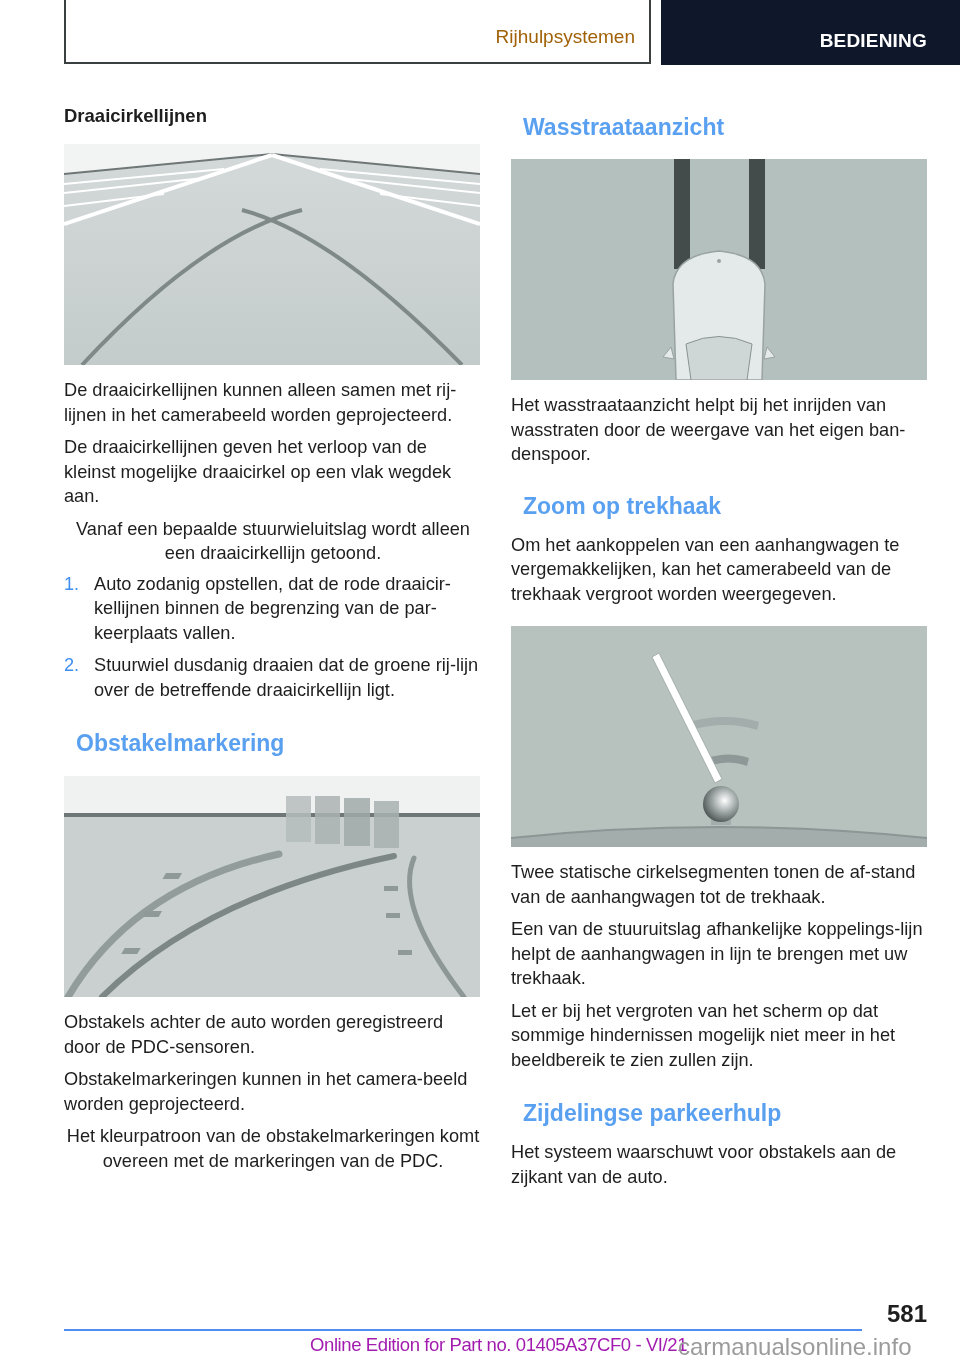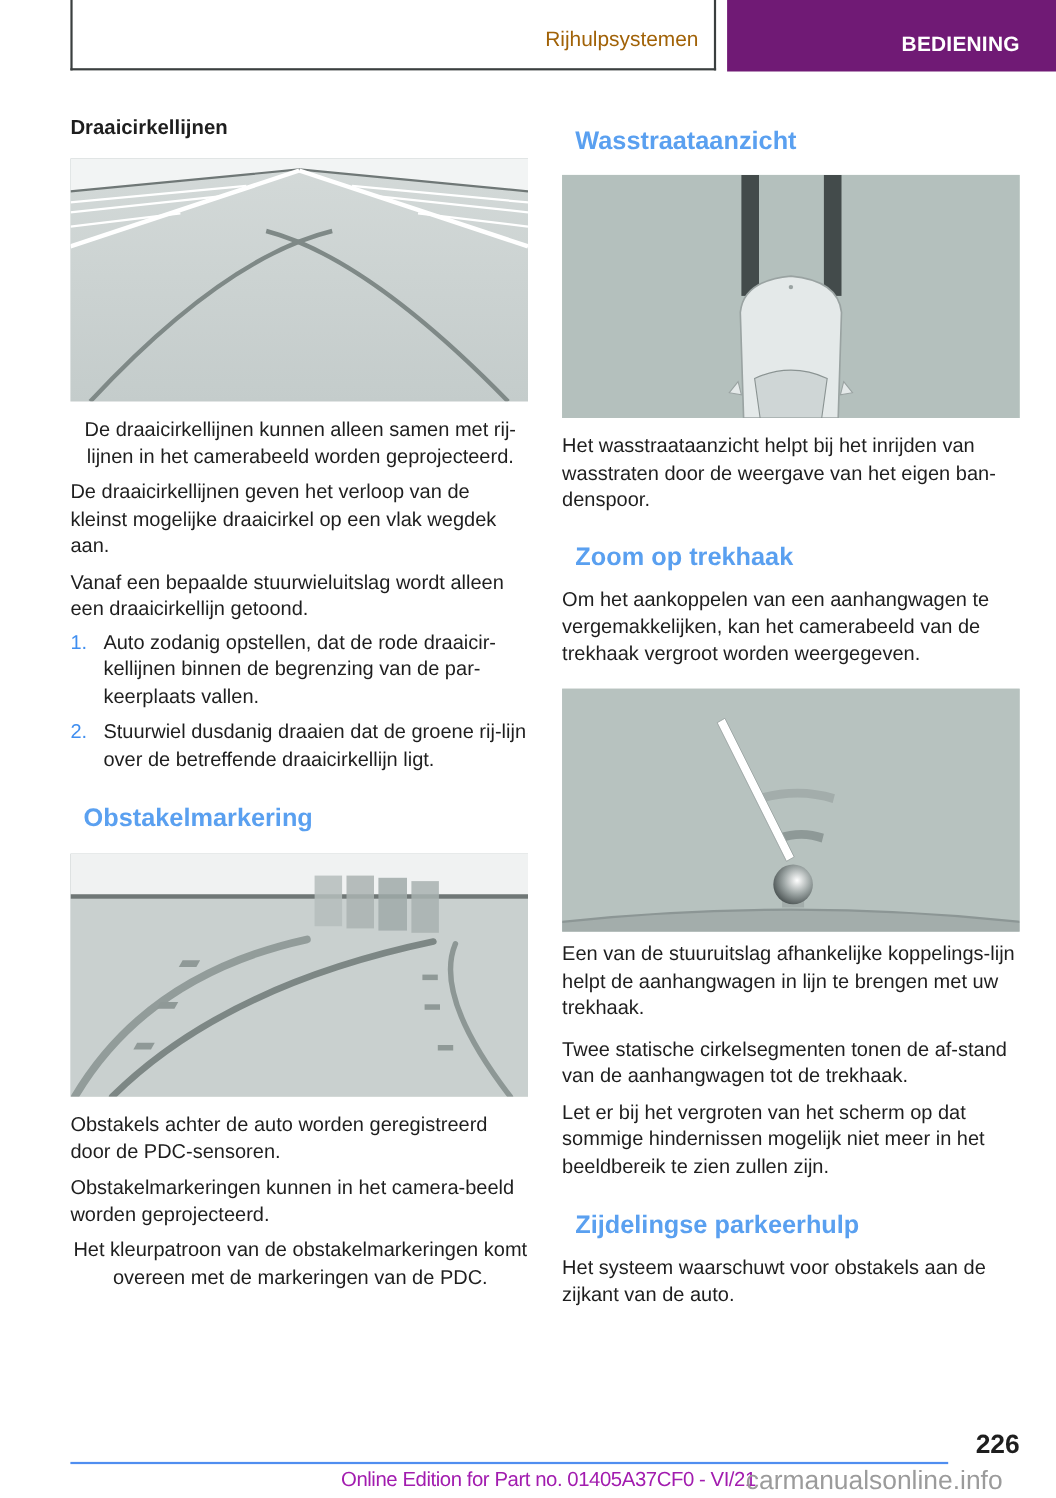--- a/index.html
+++ b/index.html
@@ -10,21 +10,21 @@
   }
   .hdr-box {
     position: absolute; left: 64px; top: -2px; width: 583px; height: 64px;
     border-left: 2px solid #3a3f3f; border-right: 2px solid #3a3f3f; border-bottom: 2px solid #3a3f3f;
   }
   .hdr-chapter {
     position: absolute; right: 14px; top: 28px; font-size: 19px; color: #a16207;
   }
   .hdr-tab {
     position: absolute; left: 661px; top: 0; width: 299px; height: 65px;
-    background: #701a75;
+    background: #0f172a;
   }
   .hdr-tab span {
     position: absolute; right: 33px; top: 30px; color: #fff; font-weight: bold; font-size: 19px; letter-spacing: 0.2px;
   }
   .col { position: absolute; width: 418px; }
   .col.left { left: 64px; top: 104px; }
   .col.right { left: 511px; top: 100px; }
   h3.sub { font-size: 18.5px; font-weight: bold; margin: 0; line-height: 24px; color: #1e1e1e; }
   h2.sec { font-size: 23px; font-weight: bold; margin: 12px; color: #5aa0f0; line-height: 30px; }
   p { margin: 0; font-size: 18.2px; line-height: 24.5px; }
@@ -76,23 +76,23 @@
       <line x1="0" y1="49" x2="140" y2="34" stroke="#fff" stroke-width="2"></line>
       <line x1="0" y1="62" x2="100" y2="50" stroke="#fff" stroke-width="2"></line>
       <line x1="416" y1="40" x2="256" y2="25" stroke="#fff" stroke-width="2"></line>
       <line x1="416" y1="49" x2="276" y2="34" stroke="#fff" stroke-width="2"></line>
       <line x1="416" y1="62" x2="316" y2="50" stroke="#fff" stroke-width="2"></line>
       <path d="M18,221 Q140,90 238,66" fill="none" stroke="#7f8987" stroke-width="4"></path>
       <path d="M398,221 Q270,90 178,66" fill="none" stroke="#7f8987" stroke-width="4"></path>
     </svg>
   </div>
 
-  <p style="margin-top:13px;text-align:center;">De draaicirkellijnen kunnen alleen samen met rij-lijnen in het camerabeeld worden geprojecteerd.</p>
+  <p style="margin-top:13px;">De draaicirkellijnen kunnen alleen samen met rij-lijnen in het camerabeeld worden geprojecteerd.</p>
   <p style="margin-top:8px;">De draaicirkellijnen geven het verloop van de kleinst mogelijke draaicirkel op een vlak wegdek aan.</p>
-  <p style="margin-top:8px;">Vanaf een bepaalde stuurwieluitslag wordt alleen een draaicirkellijn getoond.</p>
+  <p style="margin-top:8px;text-align:center;">Vanaf een bepaalde stuurwieluitslag wordt alleen een draaicirkellijn getoond.</p>
 
   <ol class="steps" style="margin-top:6px;">
     <li>
       <span class="num">1.</span>
       <span>Auto zodanig opstellen, dat de rode draaicir-kellijnen binnen de begrenzing van de par-keerplaats vallen.</span>
     </li>
     <li style="margin-top:8px;">
       <span class="num">2.</span>
       <span>Stuurwiel dusdanig draaien dat de groene rij-lijn over de betreffende draaicirkellijn ligt.</span>
     </li>
@@ -160,24 +160,24 @@
       <path d="M178,96 Q215,86 248,96 L246,104 Q215,94 180,104 Z" fill="#a3adab"></path>
       <path d="M196,132 Q218,125 238,132 L236,140 Q218,133 198,140 Z" fill="#8e9997"></path>
       <polygon points="141,31 148,27 211,153 204,157" fill="#ffffff" stroke="#9aa3a2" stroke-width="0.8"></polygon>
       <rect x="200" y="185" width="20" height="14" fill="#a3adab"></rect>
       <circle cx="210" cy="178" r="18" fill="url(#ball)"></circle>
       <path d="M0,221 L0,212 Q208,190 416,212 L416,221 Z" fill="#a3adab"></path>
       <path d="M0,212 Q208,190 416,212" fill="none" stroke="#8c9695" stroke-width="2"></path>
     </svg>
   </div>
 
+  <p style="margin-top:13px;">Twee statische cirkelsegmenten tonen de af-stand van de aanhangwagen tot de trekhaak.</p>
   <p style="margin-top:8px;">Een van de stuuruitslag afhankelijke koppelings-lijn helpt de aanhangwagen in lijn te brengen met uw trekhaak.</p>
-  <p style="margin-top:13px;">Twee statische cirkelsegmenten tonen de af-stand van de aanhangwagen tot de trekhaak.</p>
   <p style="margin-top:8px;">Let er bij het vergroten van het scherm op dat sommige hindernissen mogelijk niet meer in het beeldbereik te zien zullen zijn.</p>
 
   <h2 class="sec" style="margin-top:26px;">Zijdelingse parkeerhulp</h2>
   <p style="margin-top:2px;">Het systeem waarschuwt voor obstakels aan de zijkant van de auto.</p>
 </div>
 
-<div class="page-no">226</div>
+<div class="page-no">581</div>
 <div class="footer-line"></div>
 <div class="edition">Online Edition for Part no. 01405A37CF0 - VI/21</div>
 <div class="watermark">carmanualsonline.info</div>
 
 </body></html>

